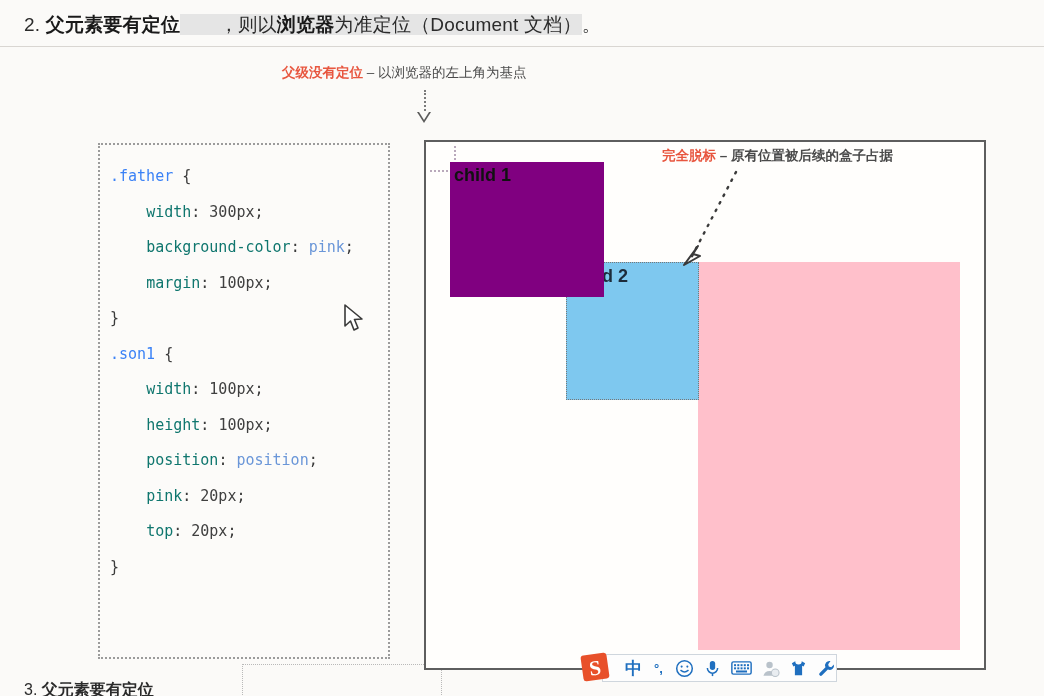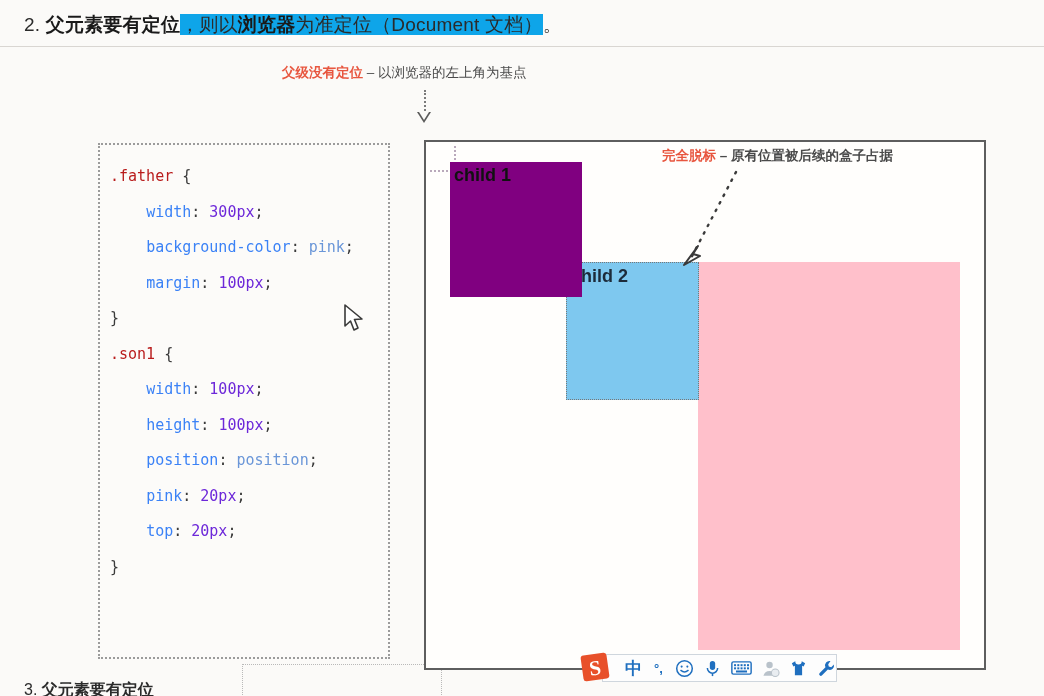--- a/index.html
+++ b/index.html
@@ -13,21 +13,21 @@
   #root { position: relative; width: 1044px; height: 696px; }
 
   
   .heading {
     position: absolute; left: 24px; top: 12px;
     font-size: 19px; color: #2b2b2b; white-space: nowrap;
     letter-spacing: .2px;
   }
   .heading .num { font-weight: 400; }
   .heading b { font-weight: 700; color: #1a1a1a; }
-  .heading .sel { background: #0ea5e9; }
+  .heading .sel { background: #e5e5e5; padding-left: 39px; }
 
   .heading-rule {
     position: absolute; left: 0; top: 46px; width: 1044px; height: 1px;
     background: #d9d6d2;
   }
 
   
   .ann-top {
     position: absolute; left: 282px; top: 64px;
     font-size: 13.5px; white-space: nowrap; font-weight: 700;
@@ -63,23 +63,23 @@
     border: 2px dotted #9b9b9b;
     background: #fcfbf9;
     padding: 14px 0 0 0;
   }
   .code-line {
     font-family: "DejaVu Sans Mono", "Liberation Mono", monospace;
     font-size: 15px; line-height: 35.5px;
     white-space: pre; color: #3a3a3a;
     padding-left: 10px;
   }
-  .tok-sel   { color: #b91c1c; }
-  .tok-prop  { color: #3b82f6; }
-  .tok-val   { color: #6d28d9; }
+  .tok-sel   { color: #3b82f6; }
+  .tok-prop  { color: #0f766e; }
+  .tok-val   { color: #404040; }
   .tok-kw    { color: #6a96d8; }
   .tok-punc  { color: #3a3a3a; }
   .tok-brace { color: #3a3a3a; }
 
   .inner-box {
     position: absolute; left: 142px; top: 519px;
     width: 200px; height: 113px;
     border: 1px dotted #b9b9b9;
     pointer-events: none;
   }
@@ -103,21 +103,21 @@
     position: absolute; left: 28px; top: 4px;
     height: 26px; border-left: 2px dotted #b9a9bb;
   }
   .guide-h {
     position: absolute; left: 4px; top: 28px;
     width: 26px; border-top: 2px dotted #b9a9bb;
   }
 
   .box-child1 {
     position: absolute; left: 24px; top: 20px;
-    width: 132px; height: 135px;
+    width: 154px; height: 135px;
     background: #800080;
     color: #111; font-size: 18px; font-weight: 700;
     padding: 3px 0 0 4px;
     z-index: 3;
   }
   .box-father {
     position: absolute; left: 272px; top: 120px;
     width: 262px; height: 388px;
     background: #ffc0cb;
     z-index: 1;

